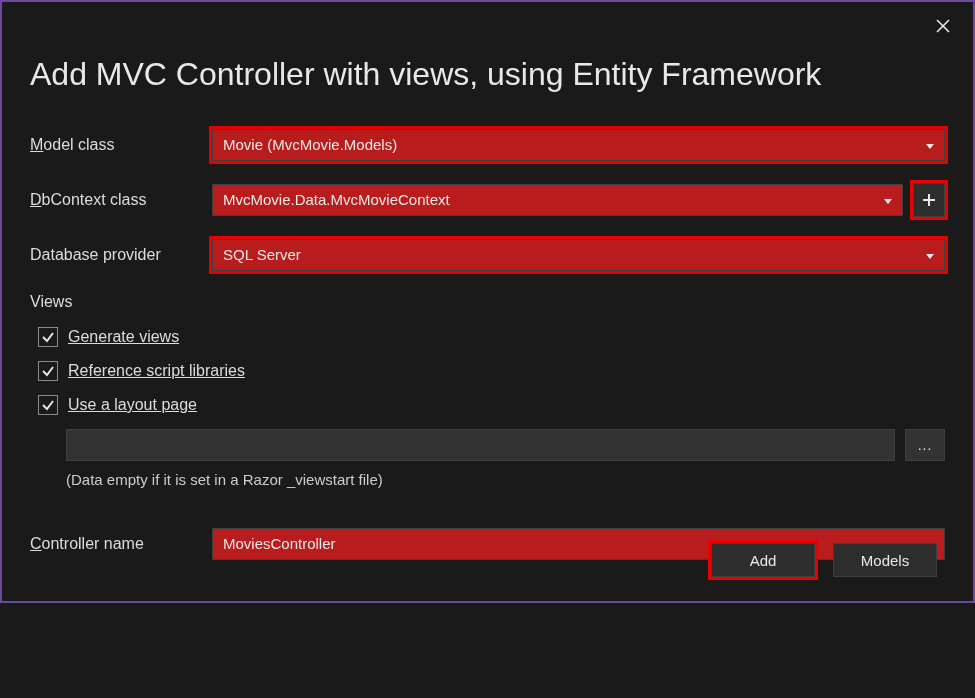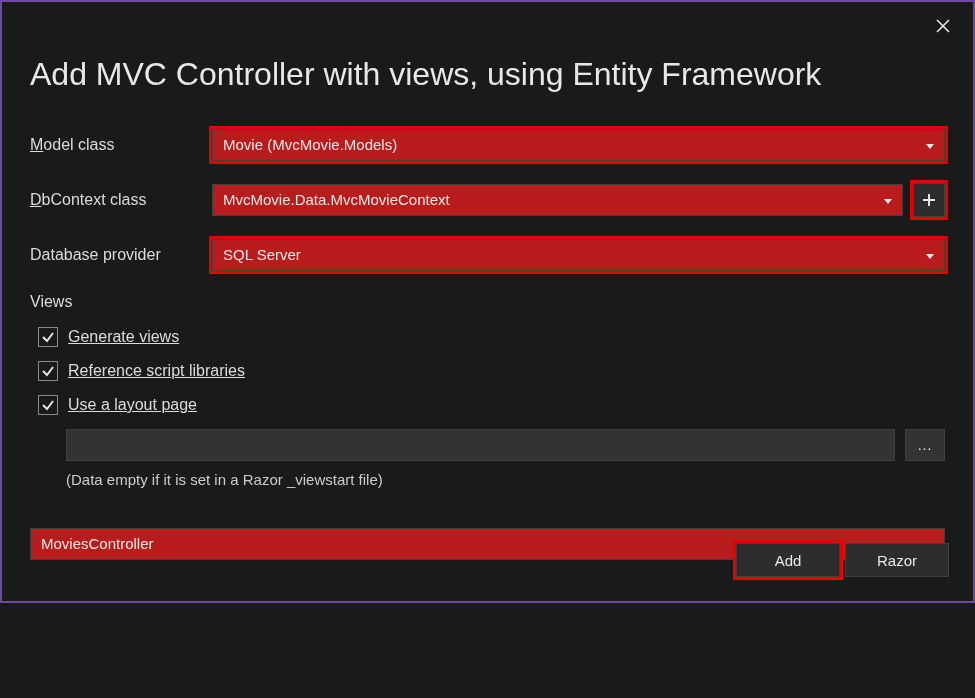--- a/index.html
+++ b/index.html
@@ -137,23 +137,23 @@
     letter-spacing: 1px;
   }
   .hint {
     font-size: 15px;
     color: #cccccc;
     margin: 10px 0 0 36px;
   }
   .button-row {
     position: absolute;
     bottom: 24px;
-    right: 24px;
-    display: flex;
-    gap: 5px;
+    right: 36px;
+    display: flex;
+    gap: 18px;
   }
   .button {
     min-width: 104px;
     height: 34px;
     background: #2d2d2d;
     border: 1px solid #3f3f3f;
     color: #e8e8e8;
     font-size: 15px;
     display: flex;
     align-items: center;
@@ -250,27 +250,28 @@
     </div>
 
     <div class="layout-input-row">
       <div class="layout-input" value=""></div>
       <div class="browse-btn">...</div>
     </div>
 
     <div class="hint">(Data empty if it is set in a Razor _viewstart file)</div>
 
     <div class="row controller-row">
+      <div class="label-col"><span class="underline">C</span><span>ontroller name</span></div>
       <div class="field-col">
         <div class="textinput">
           <span>MoviesController</span>
         </div>
       </div>
     </div>
 
   </div>
 
   <div class="button-row">
     <div class="button highlight-red">Add</div>
-    <div class="button">Razor</div>
+    <div class="button">Models</div>
   </div>
 
 </div>
 
 </body></html>

